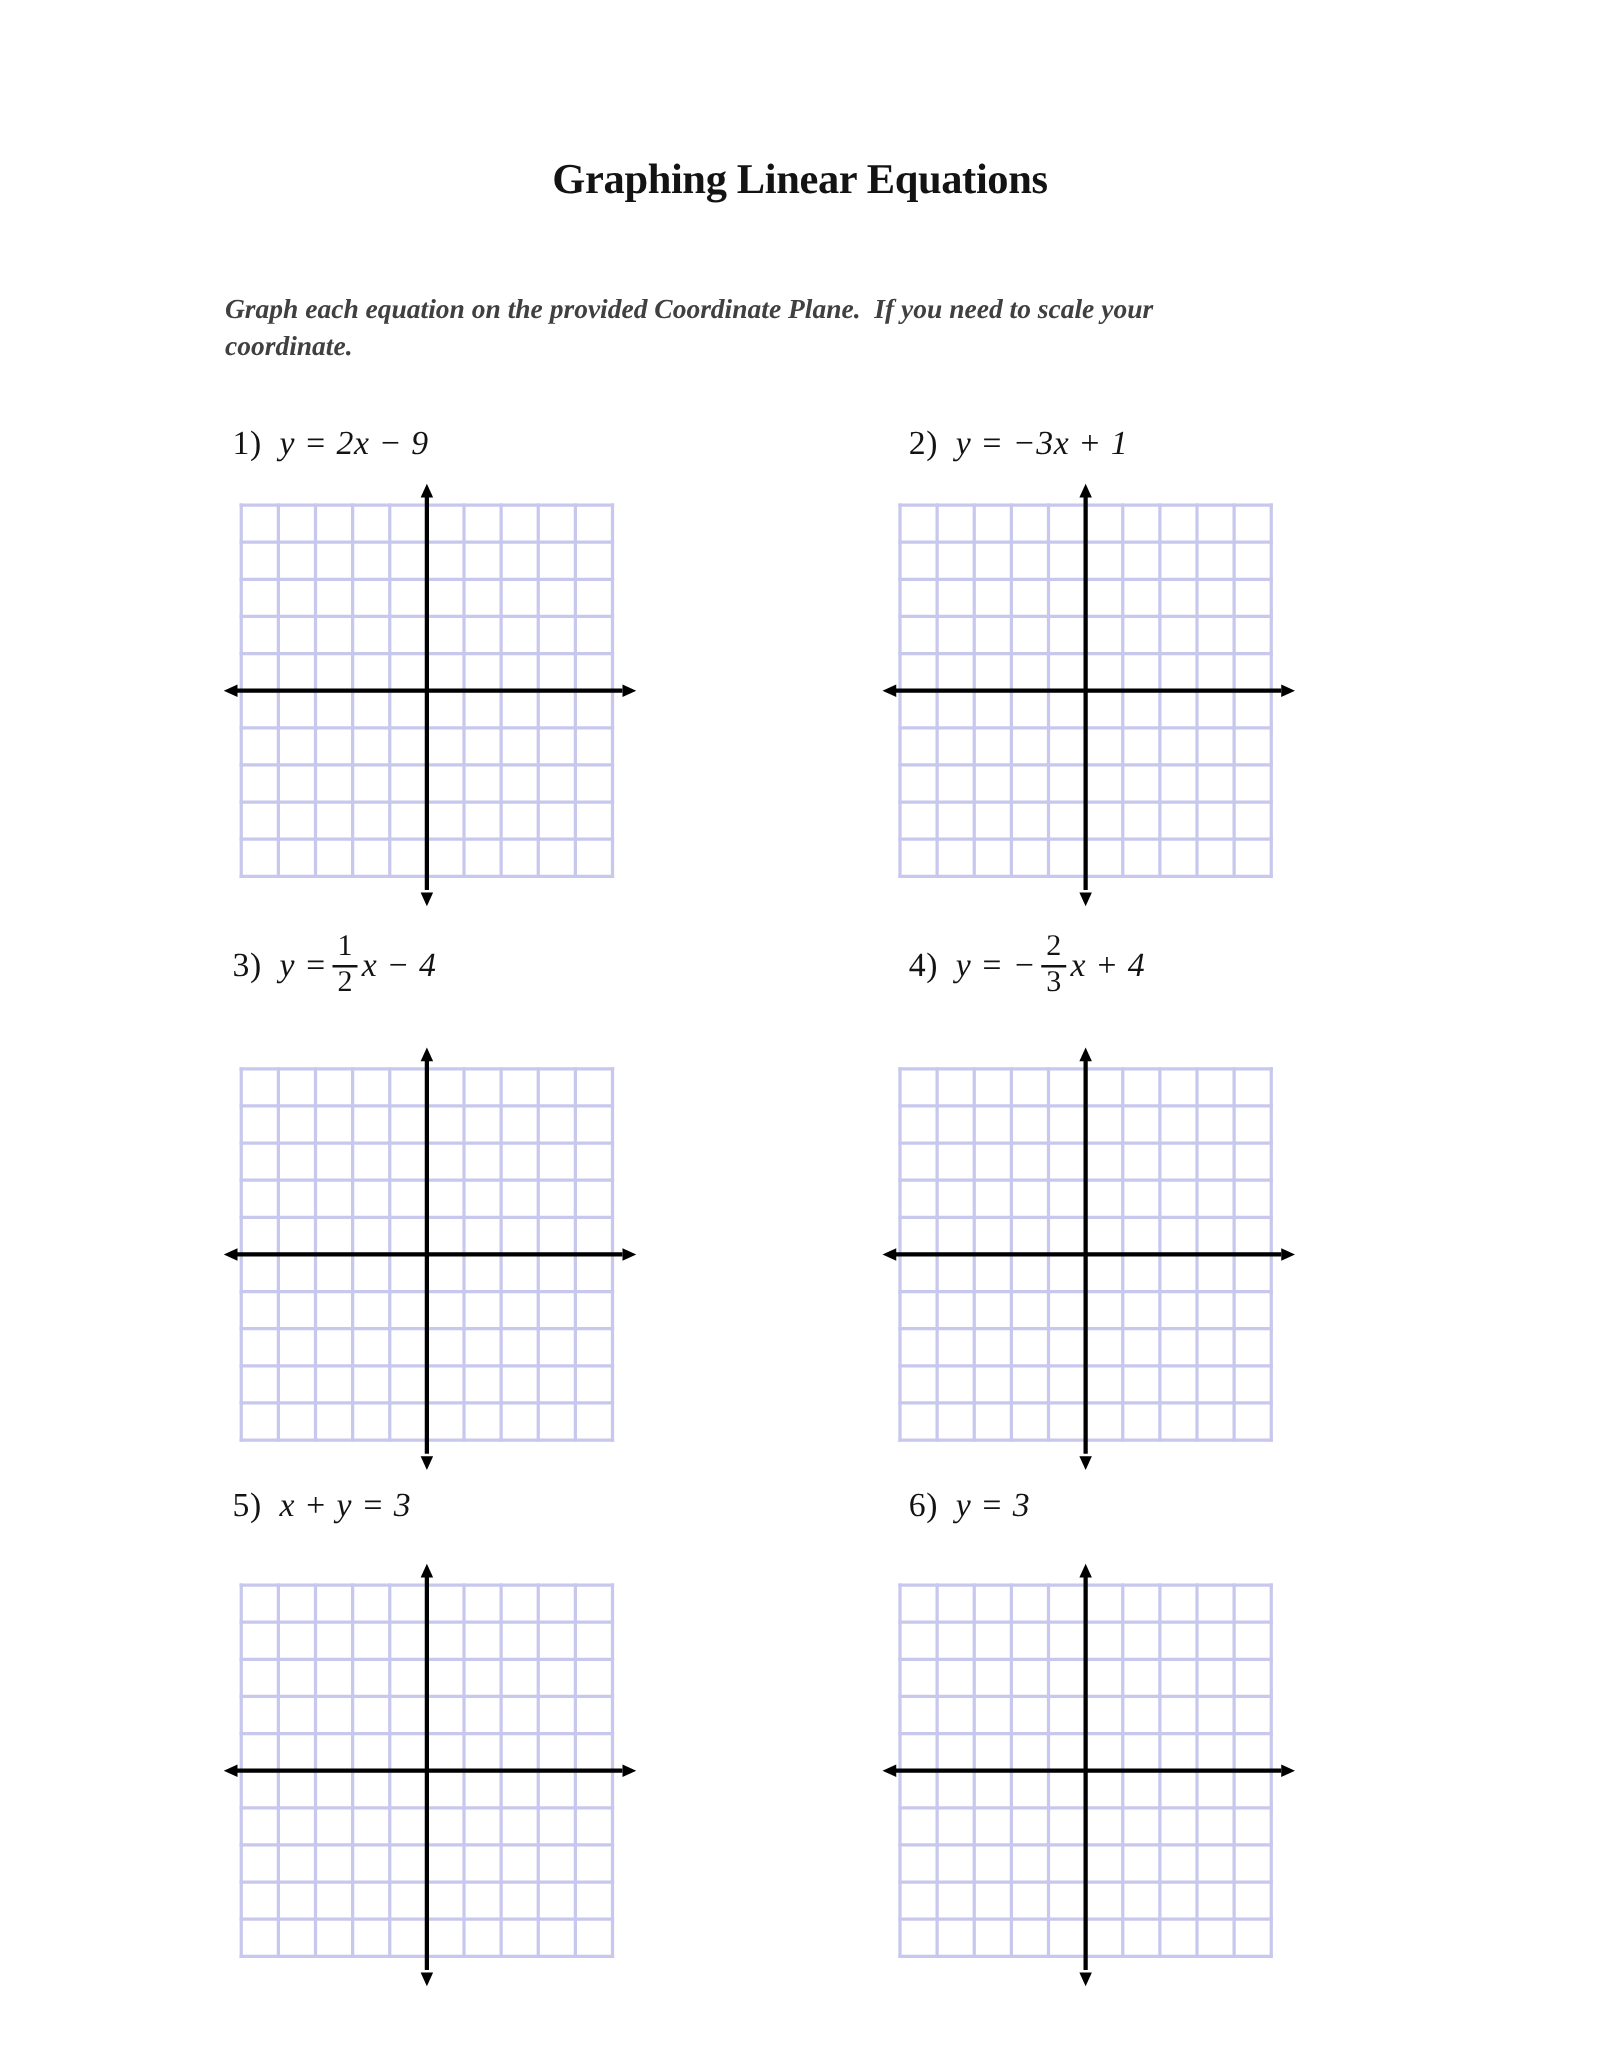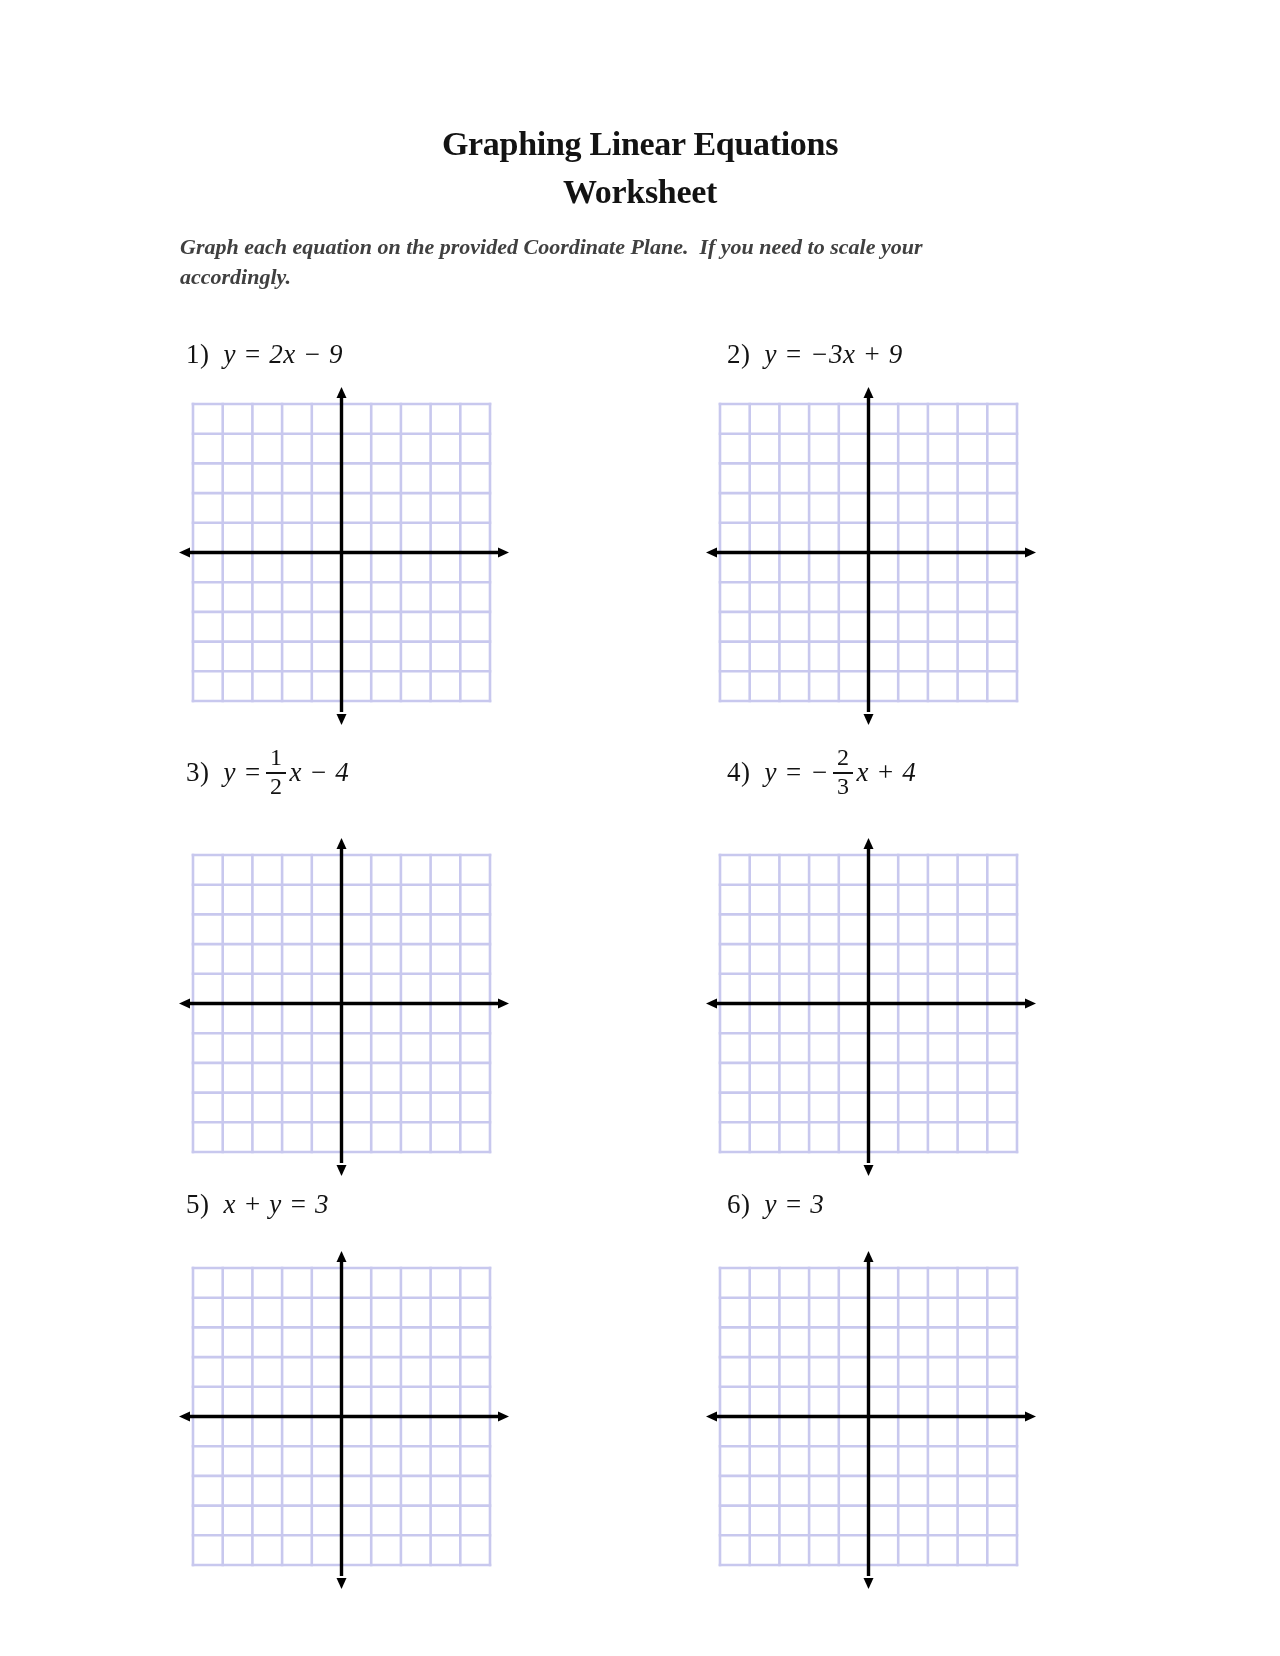--- a/index.html
+++ b/index.html
@@ -62,36 +62,35 @@
   .g5 { left:178px; top:1234px; }
   .g6 { left:705px; top:1234px; }
 </style>
 </head>
 <body>
 
 <div class="page">
 
   <div class="title-block">
     <div>Graphing Linear Equations</div>
-    <div>Worksheet</div>
   </div>
 
   <div class="instructions">
     <div class="iline">Graph each equation on the provided Coordinate Plane.  If you need to scale your</div>
-    <div class="iline">accordingly.</div>
+    <div class="iline">coordinate.</div>
   </div>
 
   <div class="problem p1">
     <span class="p-num">1)</span>
     <span class="p-eq">y = 2x − 9</span>
   </div>
 
   <div class="problem p2">
     <span class="p-num">2)</span>
-    <span class="p-eq">y = −3x + 9</span>
+    <span class="p-eq">y = −3x + 1</span>
   </div>
 
   <div class="problem p3 tall">
     <span class="p-num">3)</span>
     <span class="p-eq">
       <span>y =</span>
       <span class="frac">
         <span class="num">1</span>
         <span class="den">2</span>
       </span>

